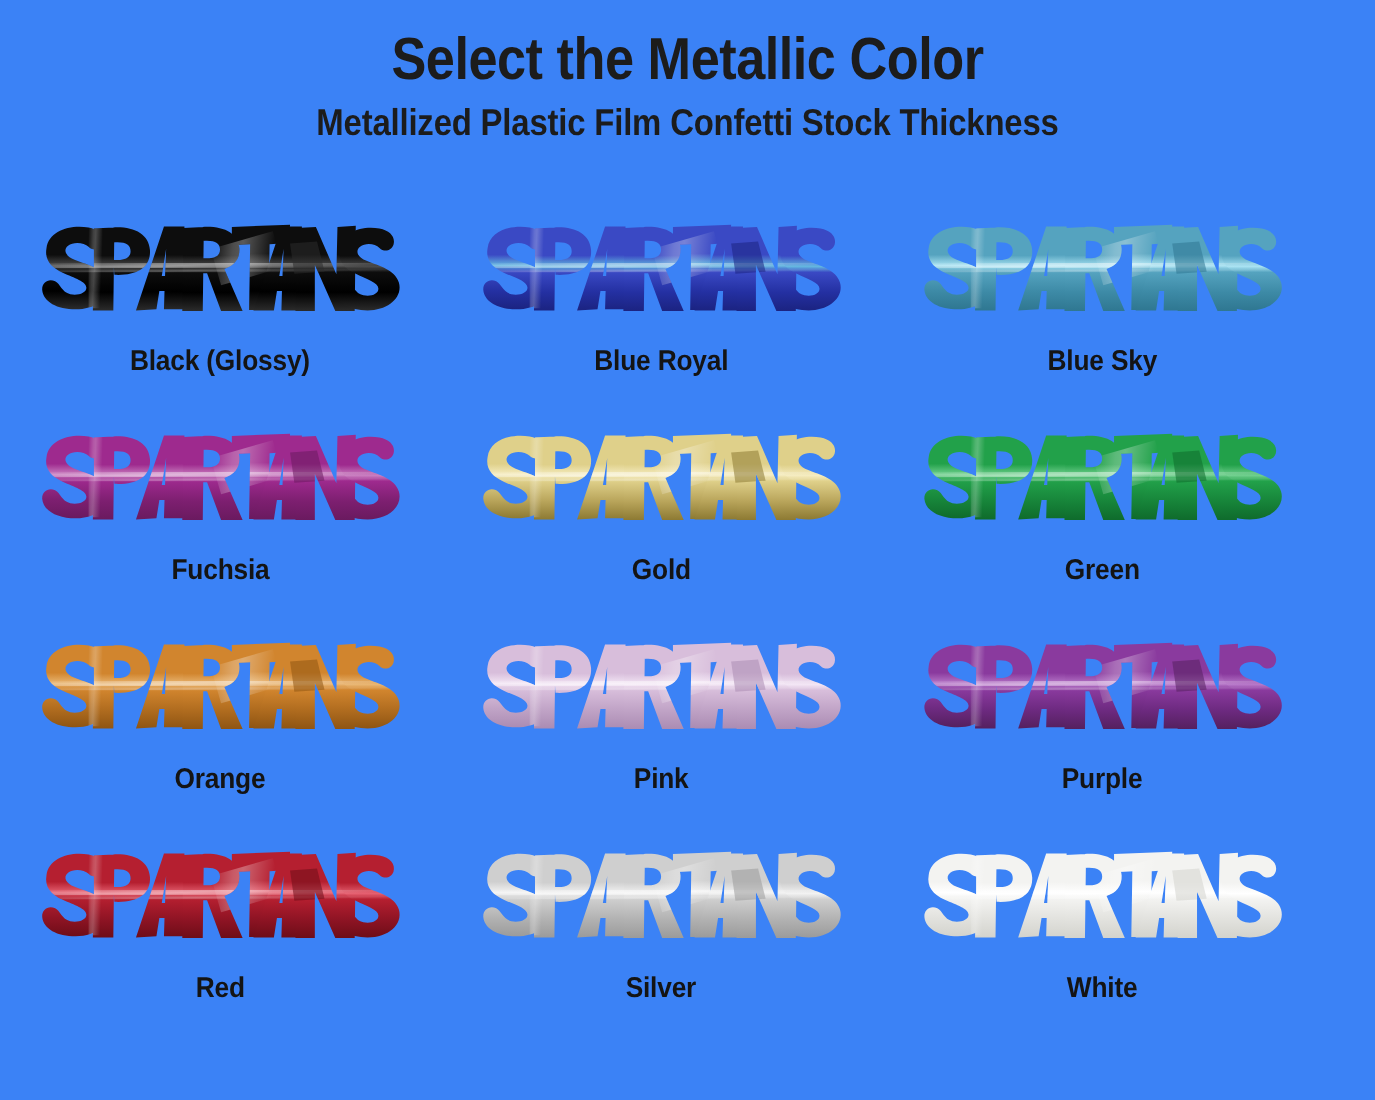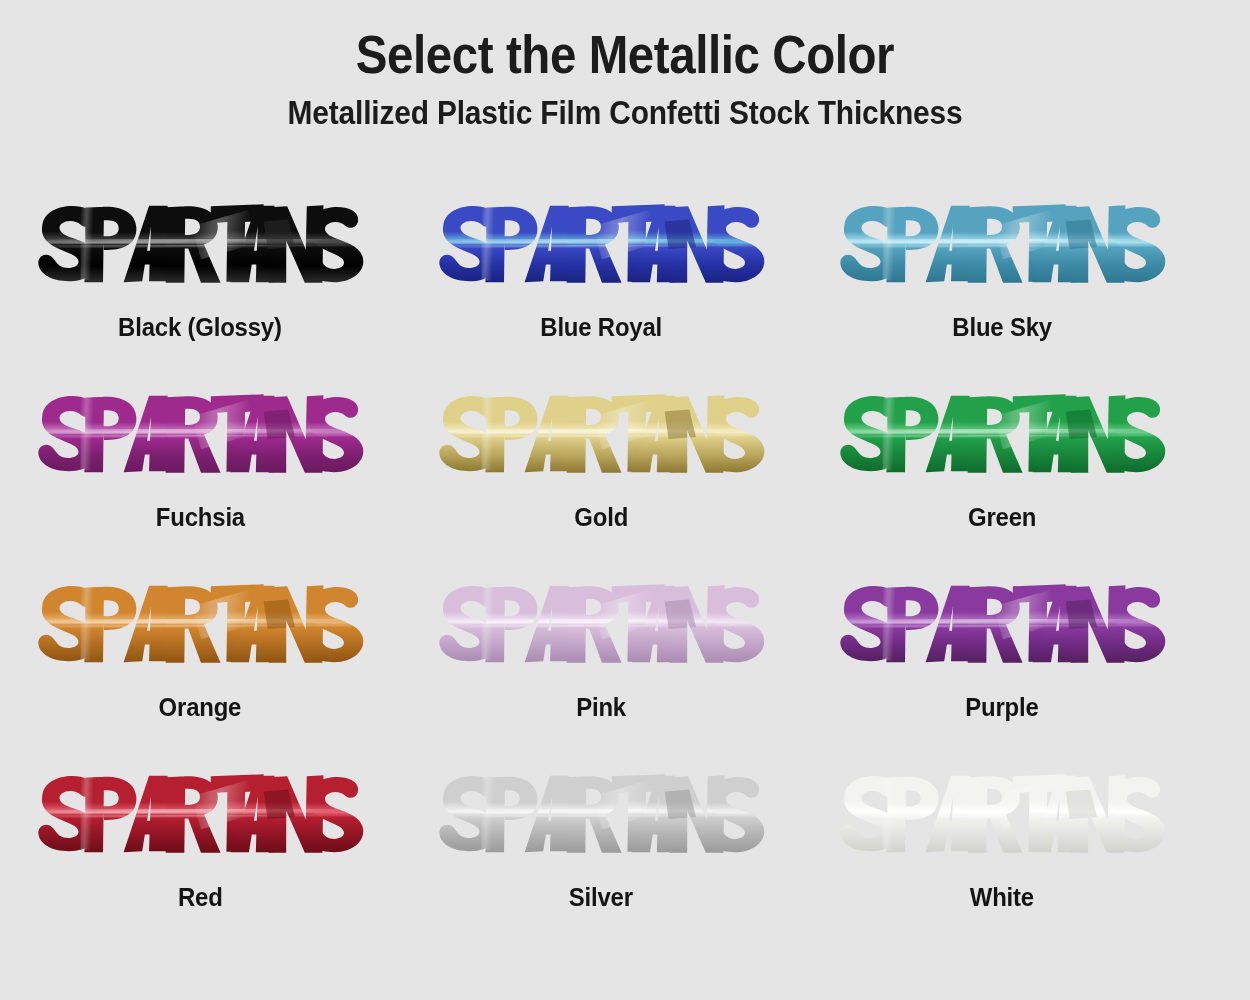--- a/index.html
+++ b/index.html
@@ -11,21 +11,21 @@
     height: 1000px;
     background: #fefefe;
     font-family: "Liberation Sans", sans-serif;
     overflow: hidden;
   }
 
   .page {
     width: 1250px;
     height: 1000px;
     position: relative;
-    background: #e5e5e5;
+    background: #3b82f6;
     box-sizing: border-box;
   }
 
   
   .header {
     padding-top: 26px;
     text-align: center;
   }
   .title {
     font-family: "Liberation Sans", sans-serif;

